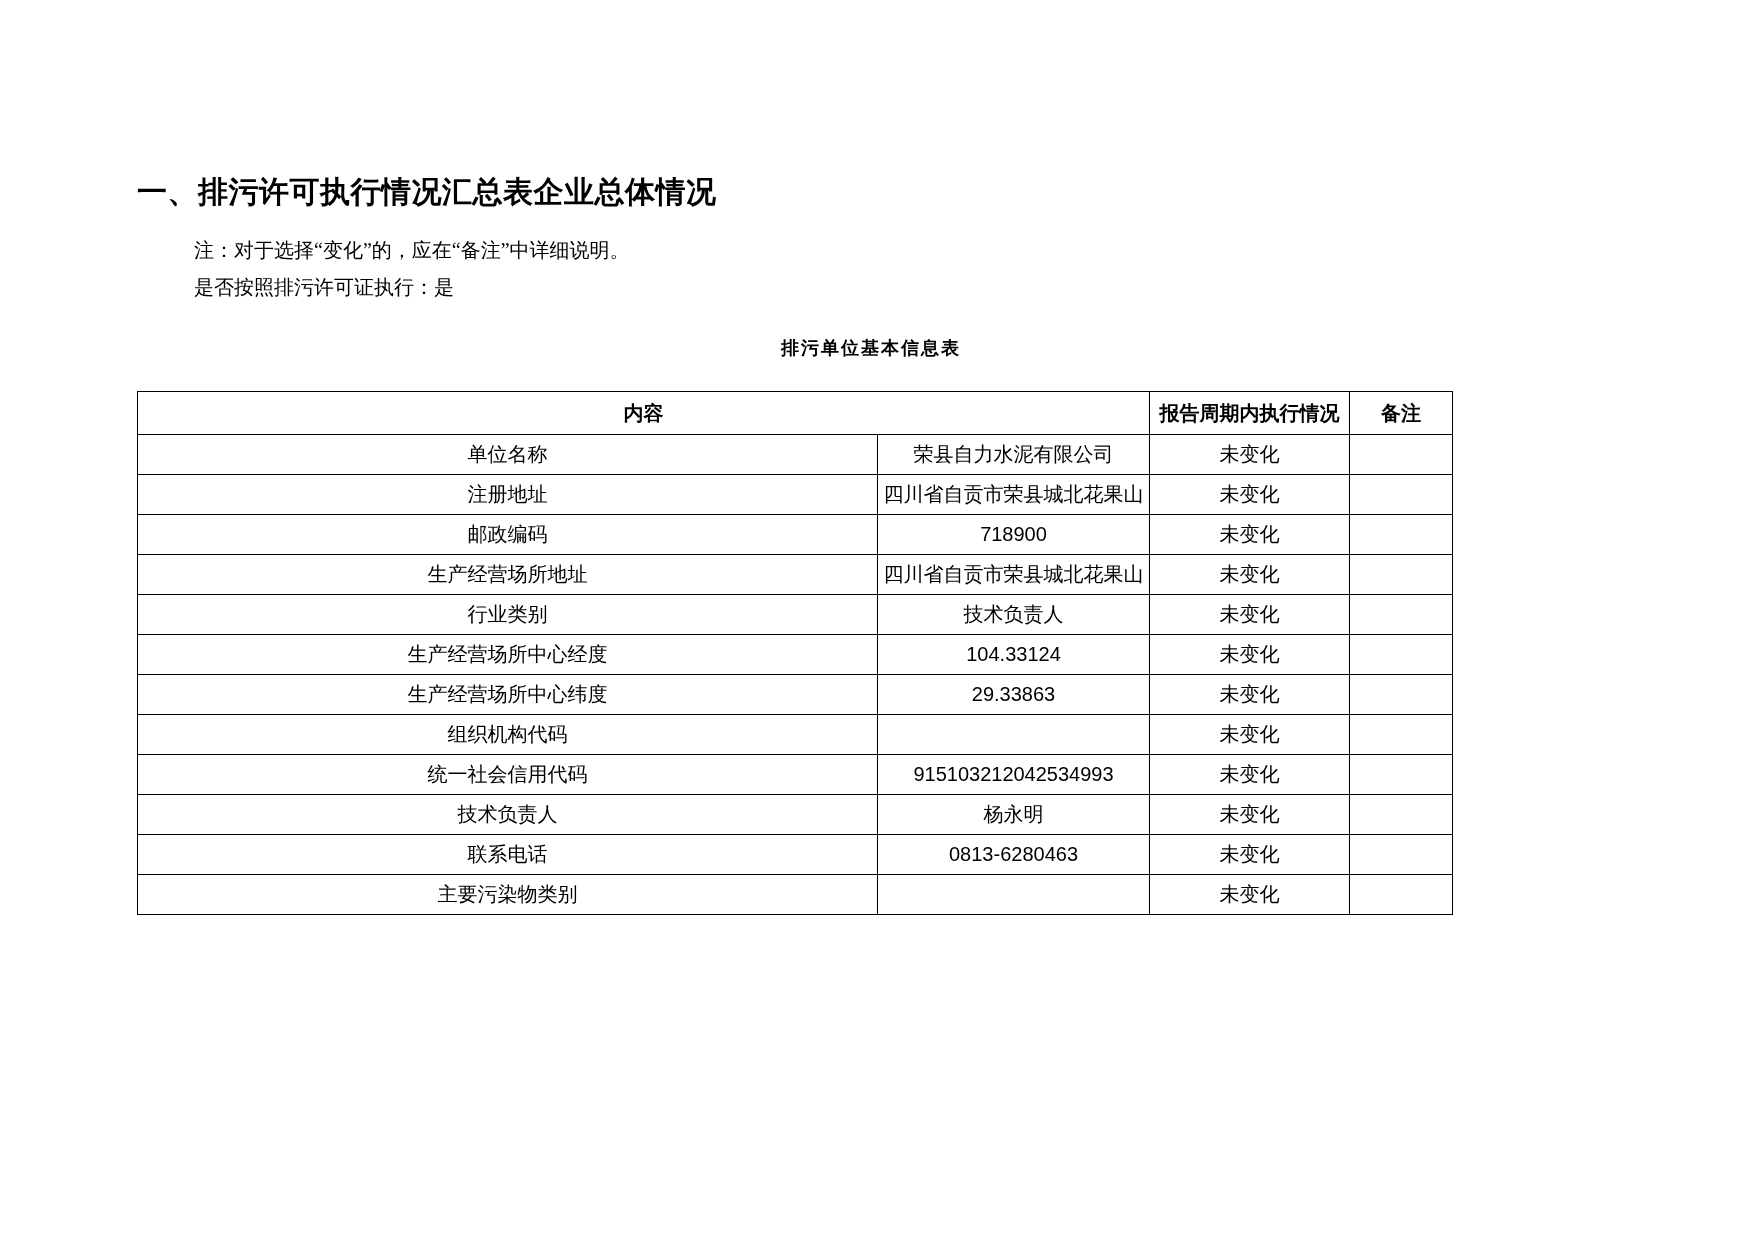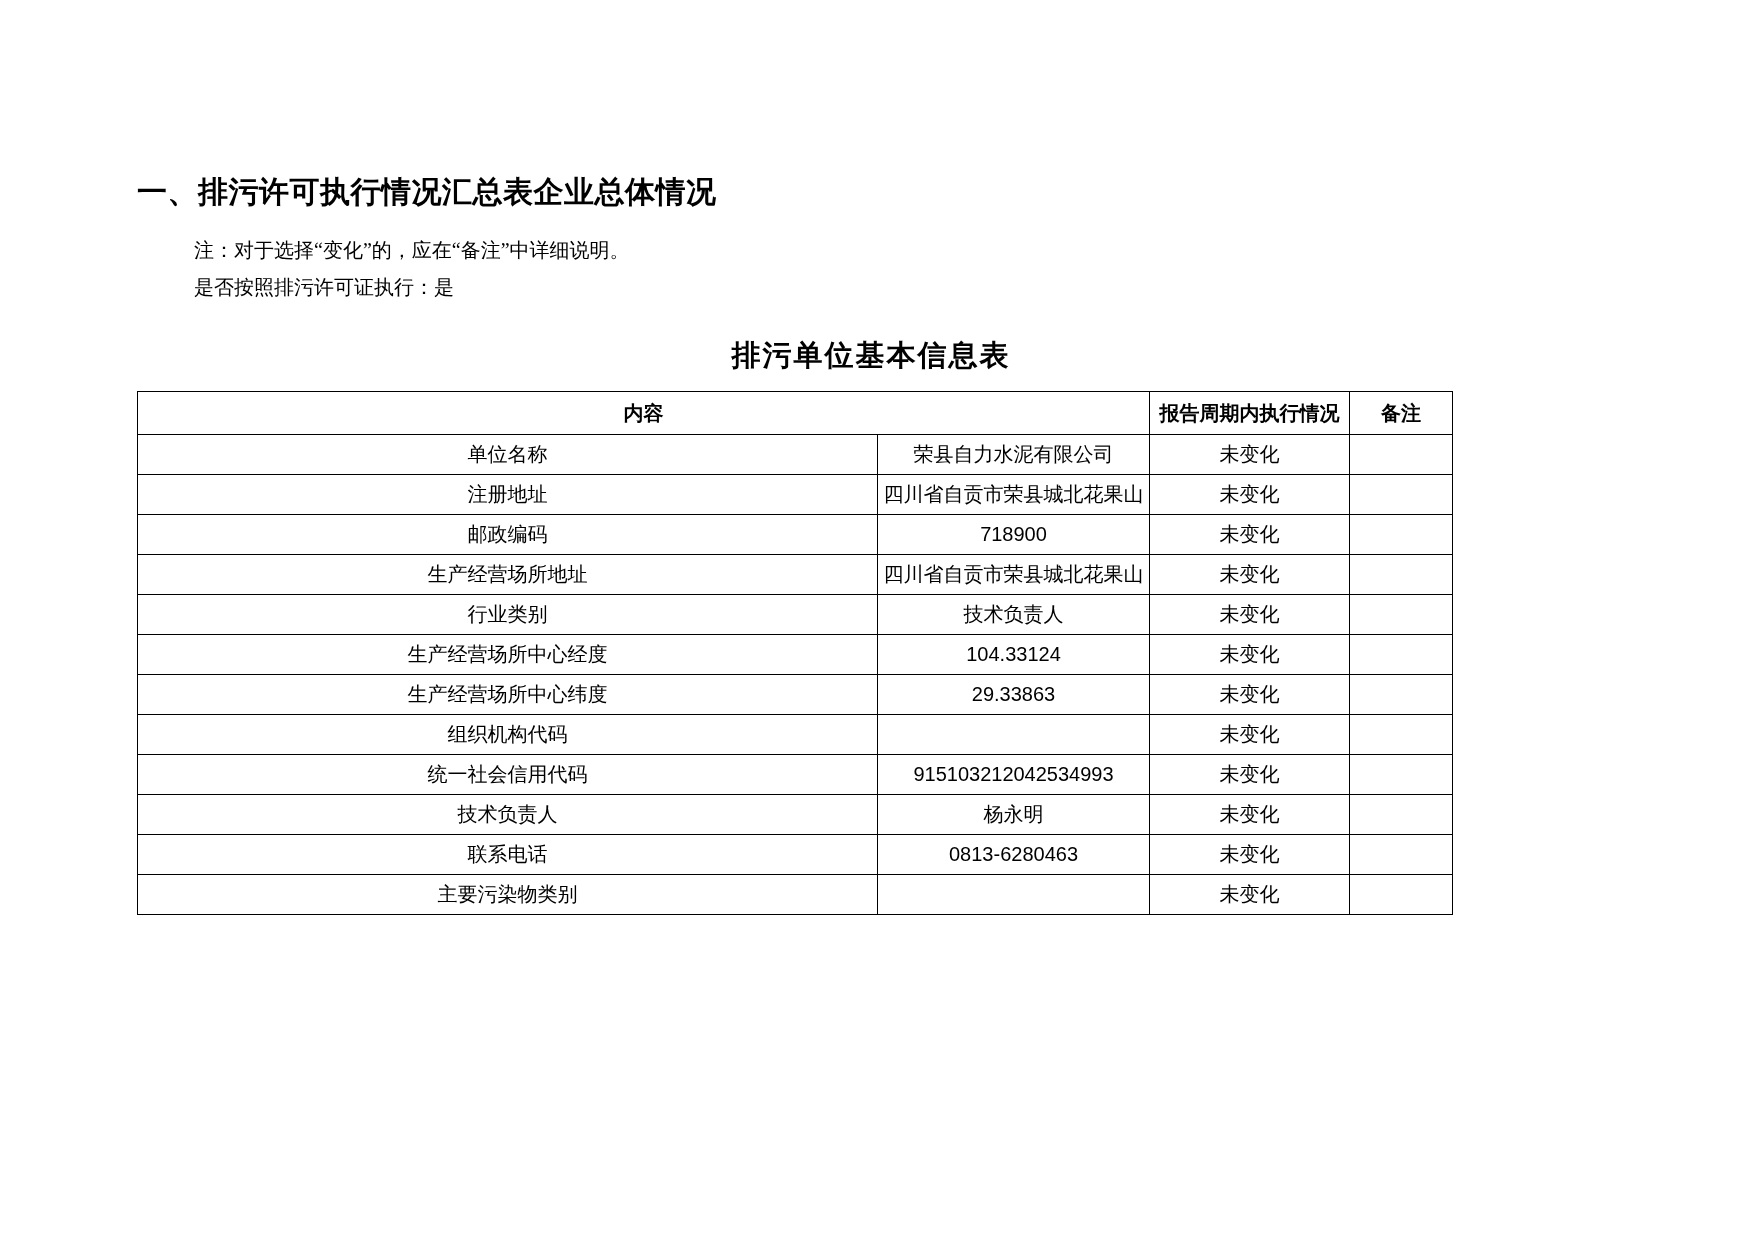--- a/index.html
+++ b/index.html
@@ -41,21 +41,21 @@
     margin-left: 41px;
   }
   .note-1 { top: 237px; }
   .note-2 { top: 274px; }
   .table-title {
     position: absolute;
     left: 137px;
     top: 336px;
     width: 1468px;
     text-align: center;
-    font-size: 29px;
+    font-size: 18px;
     font-weight: bold;
     font-family: "Liberation Serif", "DejaVu Serif", serif;
     letter-spacing: 2px;
   }
   table.info-table {
     position: absolute;
     left: 137px;
     top: 391px;
     width: 1315px;
     border-collapse: collapse;

